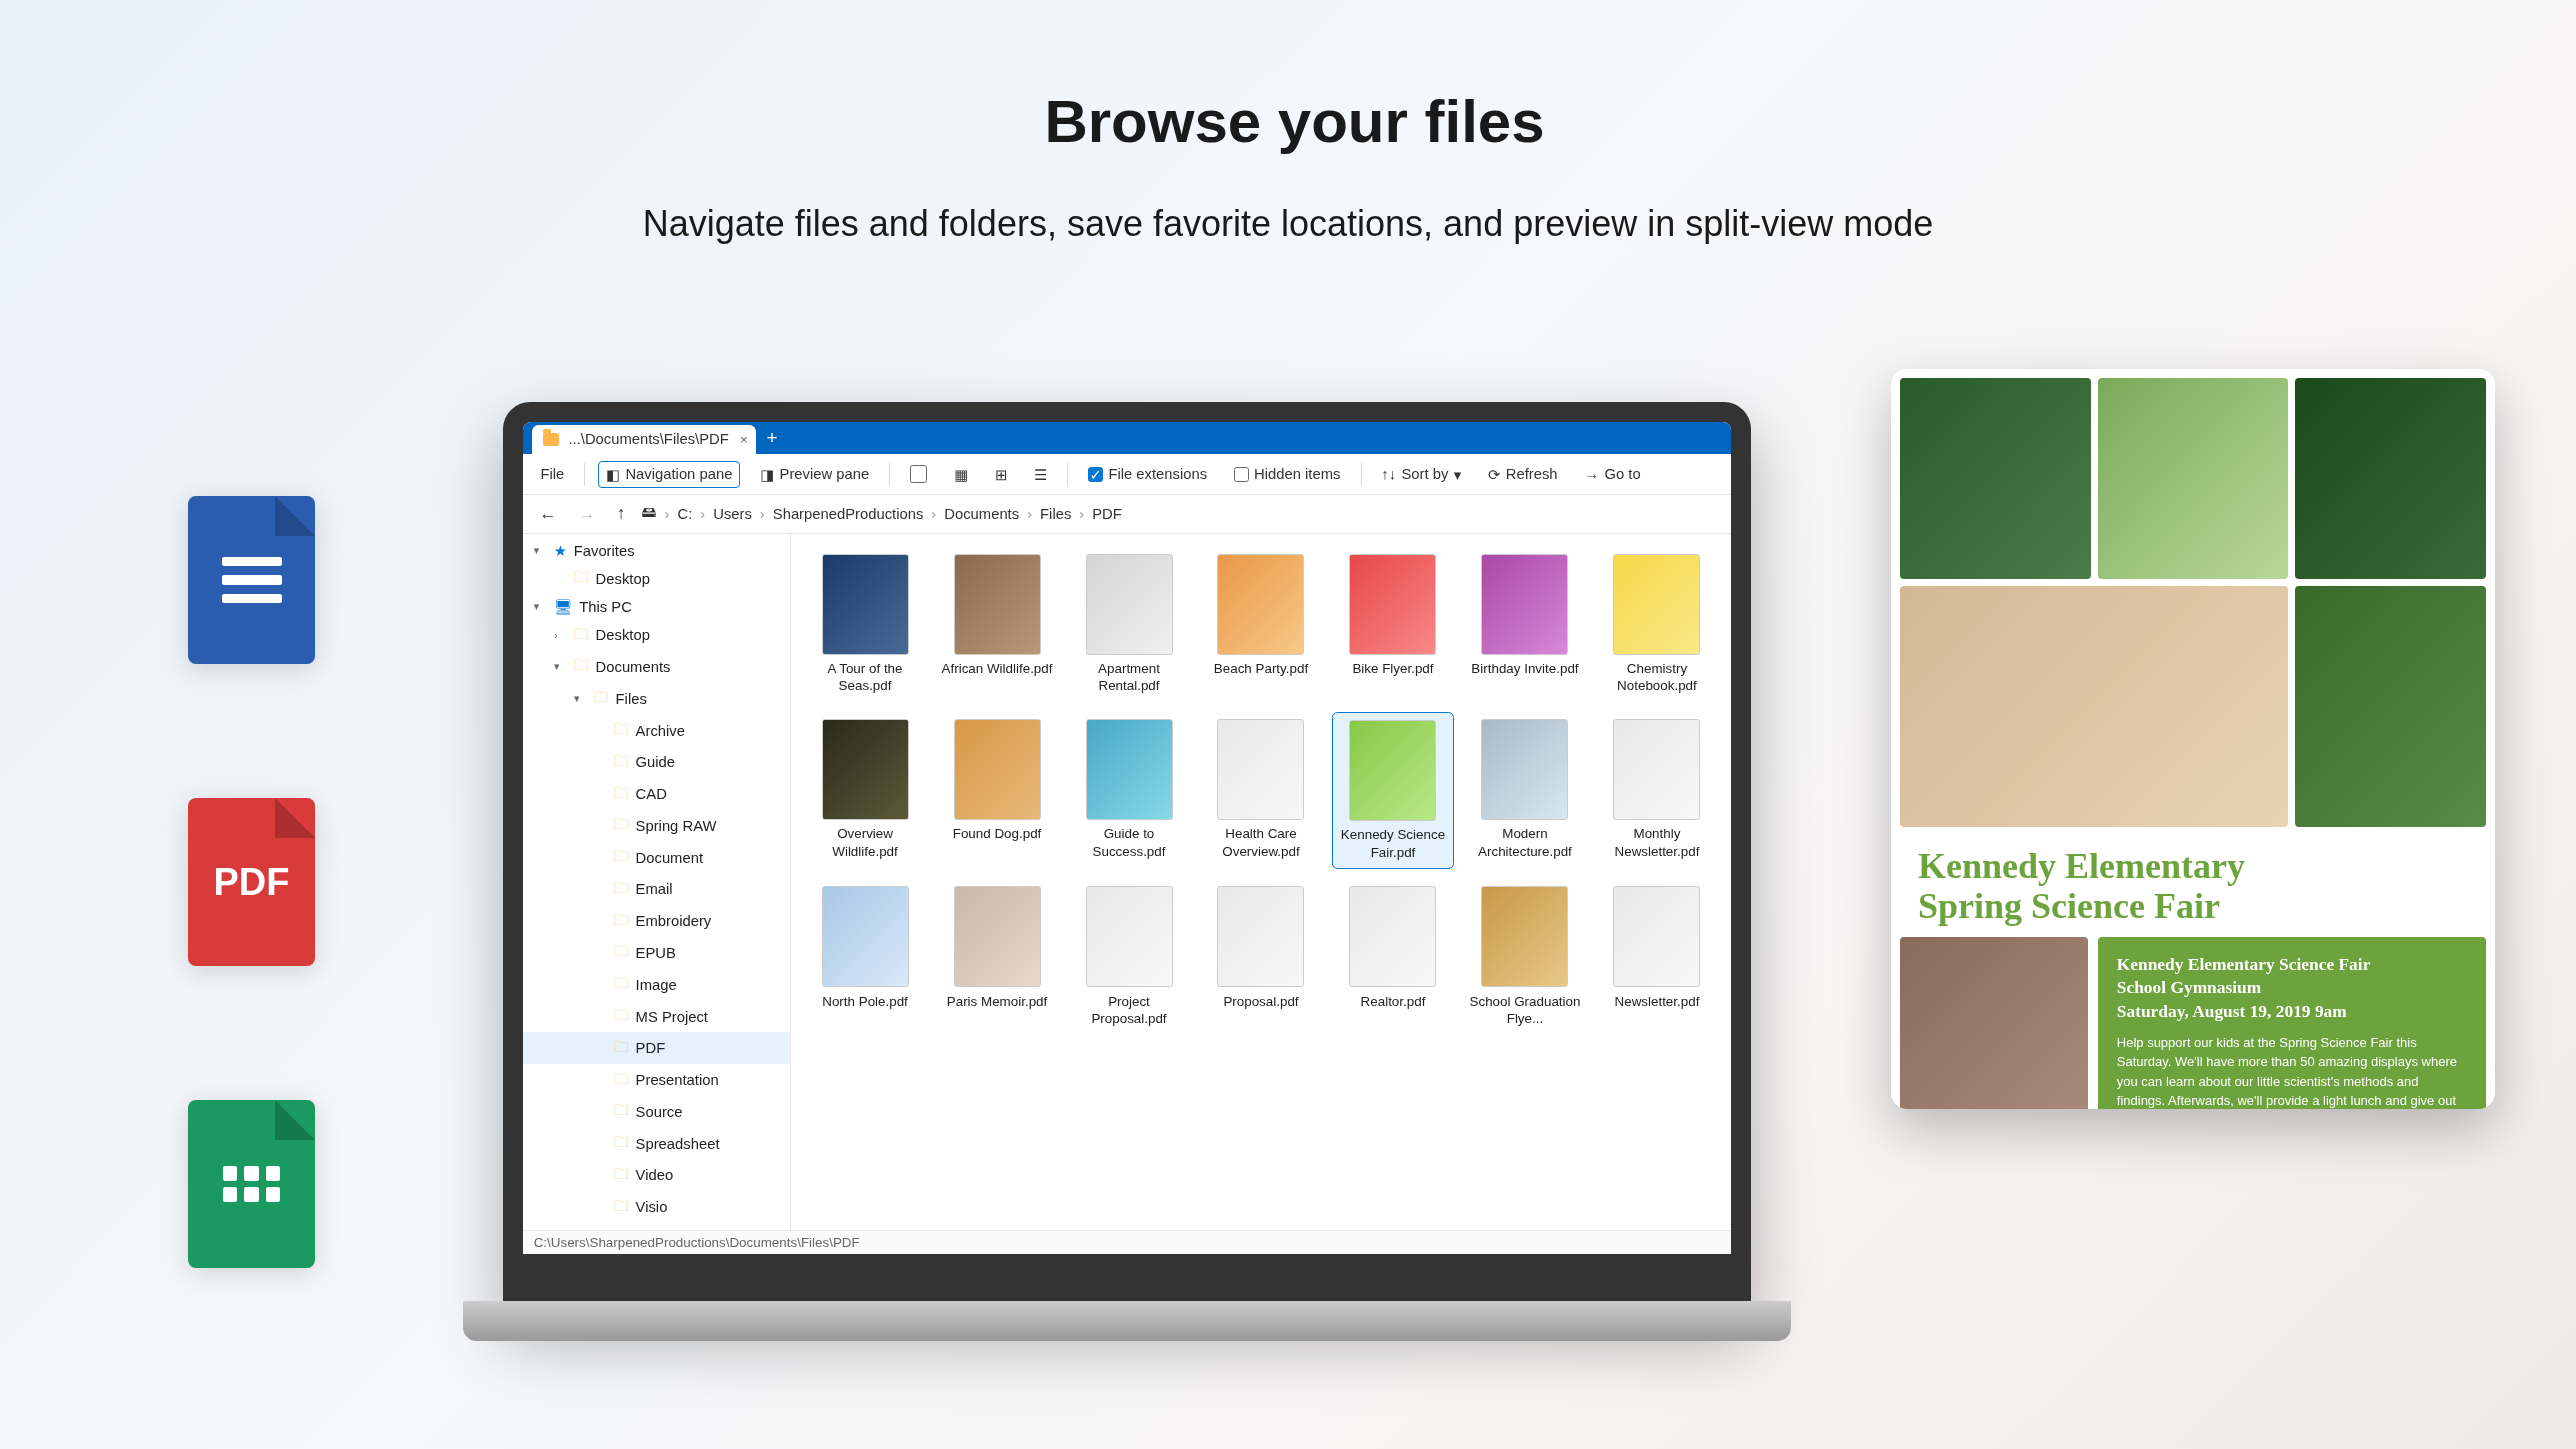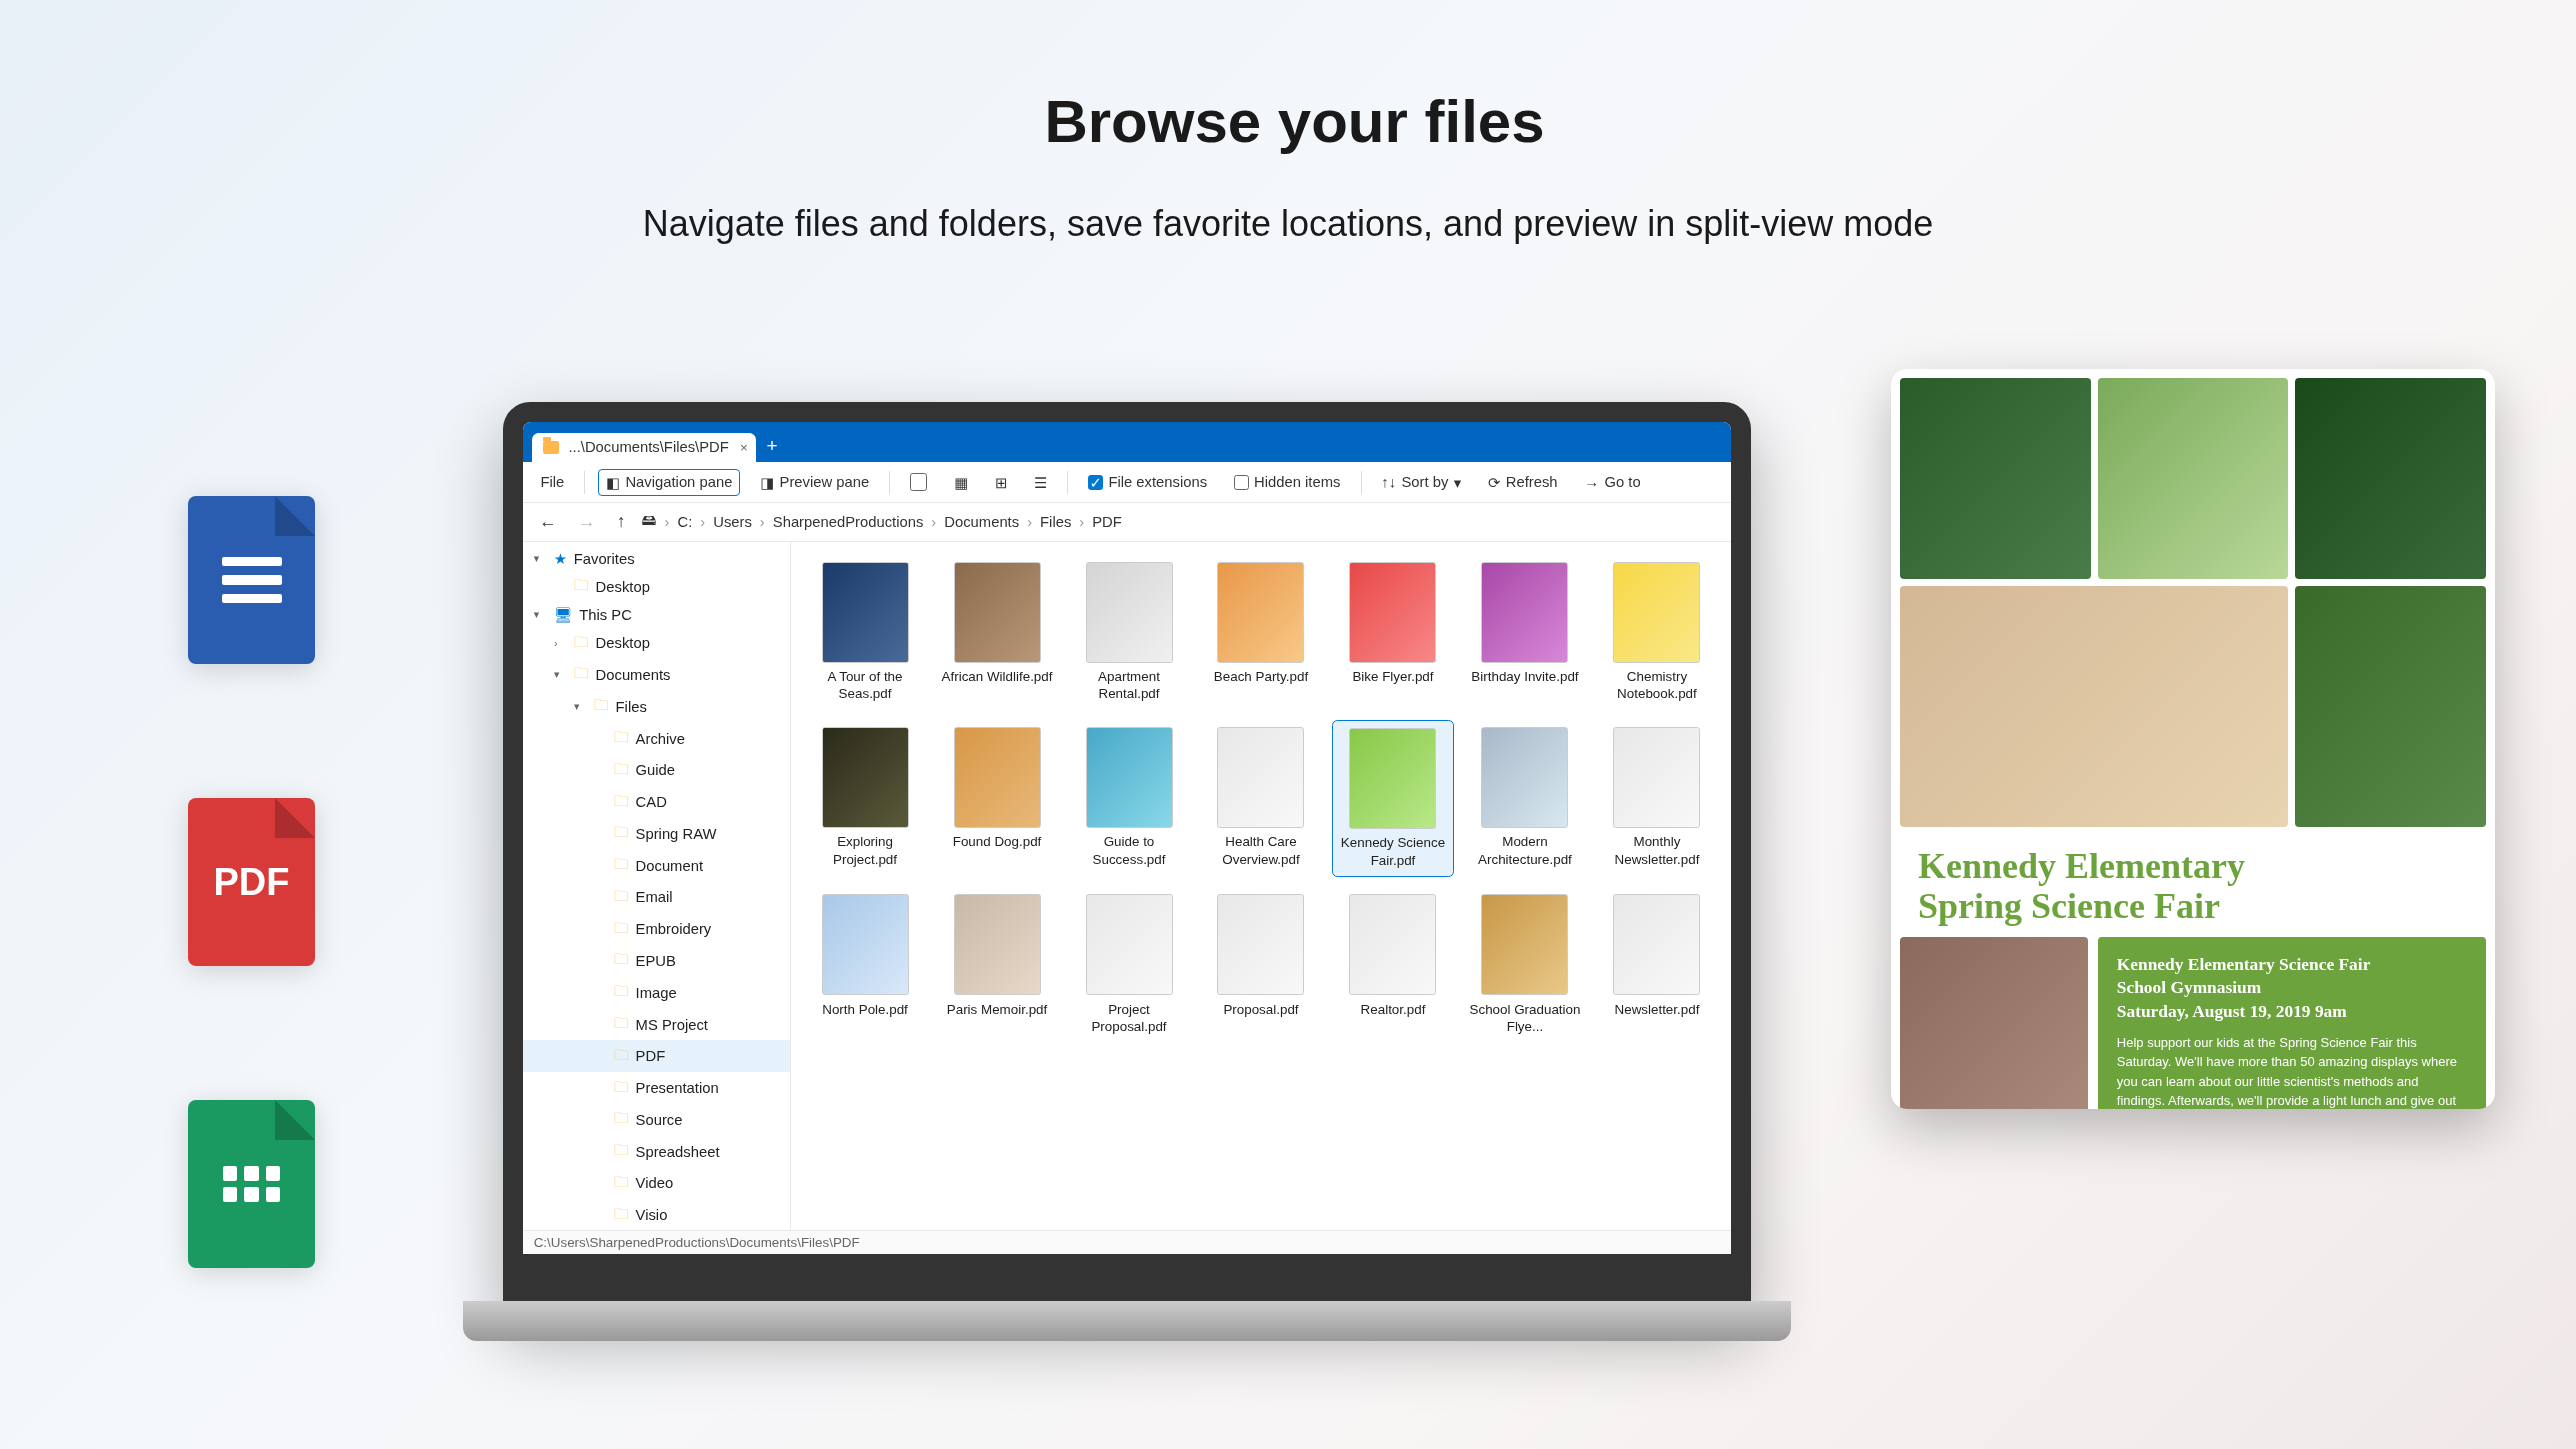--- a/index.html
+++ b/index.html
@@ -13,21 +13,21 @@
 .side-icon.red { background: #d83939; }
 .side-icon.green { background: #1a9960; }
 .side-icon .lines { display: flex; flex-direction: column; gap: 9.4px; }
 .side-icon .line { width: 60px; height: 9.4px; background: white; border-radius: 2px; }
 .side-icon .pdf-text { color: white; font-weight: 700; font-size: 38px; }
 .side-icon .grid { display: grid; grid-template-columns: repeat(3, 14.8px); gap: 6.7px; }
 .side-icon .grid div { width: 14.8px; height: 14.8px; background: white; border-radius: 2px; }
 .laptop { position: absolute; left: 503px; top: 402px; width: 1248px; height: 912px; background: #333; border-radius: 27px 27px 0 0; padding: 20px 20px 0 20px; box-shadow: 0 27px 67px rgba(0,0,0,0.3); }
 .screen { width: 100%; height: 832px; background: white; border-radius: 8px 8px 0 0; overflow: hidden; display: flex; flex-direction: column; }
 .laptop-base { position: absolute; bottom: -27px; left: -40px; right: -40px; height: 40px; background: linear-gradient(180deg, #ccc 0%, #999 100%); border-radius: 0 0 13.4px 13.4px; }
-.tab-bar { background: #0066bf; height: 40px; display: flex; align-items: flex-end; padding-left: 9.4px; }
+.tab-bar { background: #0066bf; height: 32px; display: flex; align-items: flex-end; padding-left: 9.4px; }
 .tab { background: white; padding: 6.7px 27px 6.7px 10.7px; border-radius: 6.7px 6.7px 0 0; display: flex; align-items: center; gap: 9.4px; font-size: 14.8px; color: #333; position: relative; }
 .tab .close { position: absolute; right: 8px; font-size: 13.4px; color: #666; cursor: pointer; }
 .new-tab { color: white; font-size: 19px; margin-left: 10.7px; margin-bottom: 5.4px; cursor: pointer; }
 .toolbar { background: white; border-bottom: 0.7px solid #e8e8e8; padding: 6.7px 10.7px; display: flex; align-items: center; gap: 13.4px; font-size: 14.8px; color: #333; }
 .toolbar .tb-item { display: flex; align-items: center; gap: 5.4px; padding: 4px 6.7px; border-radius: 4px; cursor: pointer; }
 .toolbar .tb-item.active { border: 1px solid #0078d4; }
 .toolbar .checkbox { width: 14.8px; height: 14.8px; border: 1.3px solid #666; border-radius: 2.7px; display: inline-flex; align-items: center; justify-content: center; }
 .toolbar .checkbox.checked { background: #0078d4; border-color: #0078d4; color: white; }
 .toolbar .icon-box { width: 17.4px; height: 17.4px; border: 1.3px solid #666; border-radius: 2.7px; }
 .toolbar .divider { width: 0.7px; height: 23px; background: #ddd; }
@@ -322,21 +322,21 @@
           <div class="file-item">
             <div class="file-thumb thumb-gradient" style="--c1:#a848a8;--c2:#d888d8"></div>
             <div class="file-name">Birthday Invite.pdf</div>
           </div>
           <div class="file-item">
             <div class="file-thumb thumb-gradient" style="--c1:#f8d848;--c2:#f8e888"></div>
             <div class="file-name">Chemistry Notebook.pdf</div>
           </div>
           <div class="file-item">
             <div class="file-thumb thumb-gradient" style="--c1:#2a2a1a;--c2:#5a5a3a"></div>
-            <div class="file-name">Exploring Project.pdf</div>
+            <div class="file-name">Overview Wildlife.pdf</div>
           </div>
           <div class="file-item">
             <div class="file-thumb thumb-gradient" style="--c1:#d89848;--c2:#e8b878"></div>
             <div class="file-name">Found Dog.pdf</div>
           </div>
           <div class="file-item">
             <div class="file-thumb thumb-gradient" style="--c1:#48a8c8;--c2:#88d8e8"></div>
             <div class="file-name">Guide to Success.pdf</div>
           </div>
           <div class="file-item">

